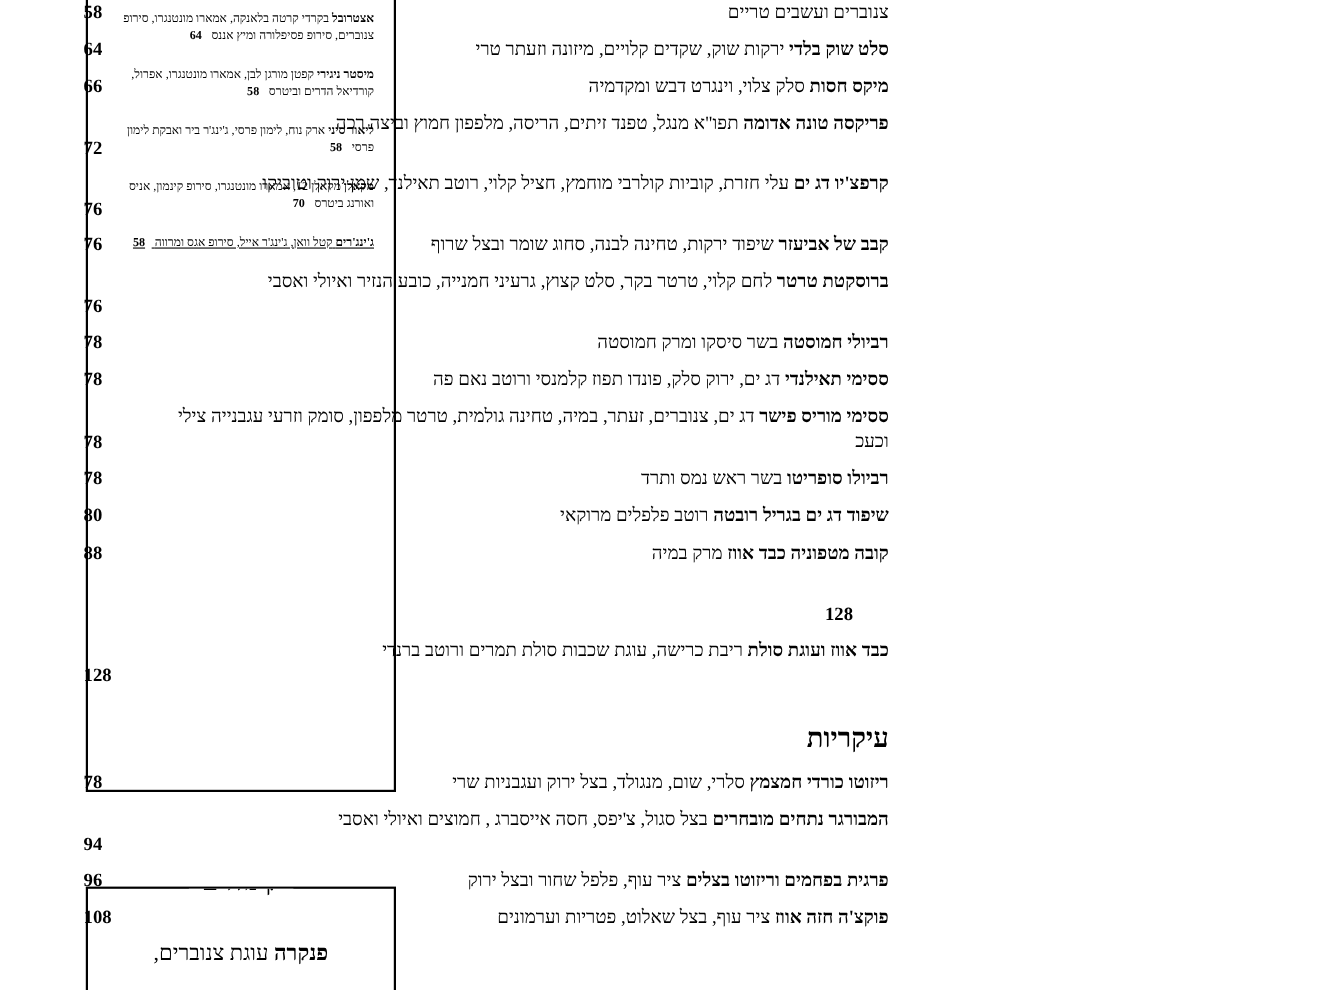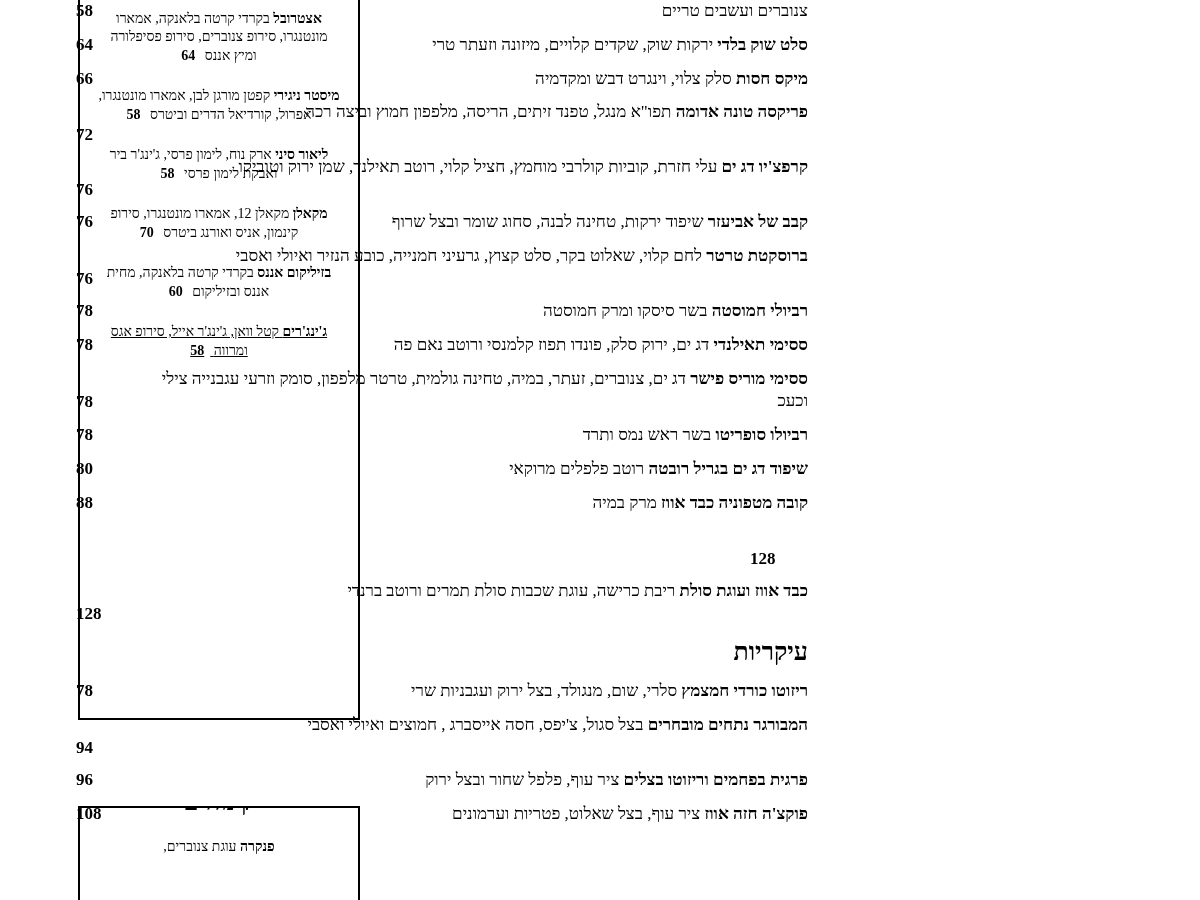--- a/index.html
+++ b/index.html
@@ -34,24 +34,24 @@
     border: 2px solid #000;
     box-sizing: border-box;
     width: 282px;
     height: 728px;
     padding: 16px 18px 10px 18px;
     margin-top: -8px;
     position: relative;
   }
 
   .cocktail-item {
-    text-align: center;
+    text-align: right;
     margin-bottom: 22px;
     line-height: 1.32;
-    font-size: 14px;
+    font-size: 11px;
   }
   .cocktail-item:last-child { margin-bottom: 0; text-decoration: underline; }
 
   .ci-name {
     font-weight: bold;
   }
   .ci-desc {
     font-weight: normal;
   }
   .ci-price {
@@ -77,23 +77,23 @@
     display: inline-block;
     padding: 0 12px;
     position: absolute;
     top: -20px;
     right: 50%;
     transform: translateX(50%);
     white-space: nowrap;
   }
   .dessert-item {
     text-align: center;
-    font-size: 14px;
+    font-size: 20px;
     line-height: 1.32;
-    margin-top: 16px;
+    margin-top: 32px;
   }
 
   
   .main-col {
     position: absolute;
     right: 392px;
     left: 76px;
     top: 0;
     width: 732px;
   }
@@ -126,21 +126,21 @@
     direction: ltr;
     padding-top: 1px;
   }
   
   .dish-row.two-line .dish-price { padding-top: 24px; }
 
   .section-head {
     font-size: 25px;
     font-weight: bold;
     text-align: right;
-    margin: 14px 0 14px 0;
+    margin: 34px 0 14px 0;
     padding-left: 26px;
   }
 </style>
 </head>
 <body>
 
 <div class="page">
 
   <div class="left-col">
     <div class="cocktail-box">
@@ -162,25 +162,20 @@
         <span class="ci-desc">ארק נוח, לימון פרסי, ג'ינג'ר ביר ואבקת לימון פרסי</span>
         <span class="ci-price">58</span>
       </div>
 
       <div class="cocktail-item">
         <span class="ci-name">מקאלן</span>
         <span class="ci-desc">מקאלן 12, אמארו מונטנגרו, סירופ קינמון, אניס ואורנג ביטרס</span>
         <span class="ci-price">70</span>
       </div>
 
-      <div class="cocktail-item">
-        <span class="ci-name">בזיליקום אננס</span>
-        <span class="ci-desc">בקרדי קרטה בלאנקה, מחית אננס ובזיליקום</span>
-        <span class="ci-price">60</span>
-      </div>
 
       <div class="cocktail-item">
         <span class="ci-name">ג'ינג'רים</span>
         <span class="ci-desc">קטל וואן, ג'ינג'ר אייל, סירופ אגס ומרווה</span>
         <span class="ci-price">58</span>
       </div>
 
     </div>
 
     <div class="desserts-box">
@@ -238,21 +233,21 @@
       <div class="dish-text">
         <span class="dish-name">קבב של אביעזר</span>
         <span class="dish-desc">שיפוד ירקות, טחינה לבנה, סחוג שומר ובצל שרוף</span>
       </div>
       <div class="dish-price">76</div>
     </div>
 
     <div class="dish-row two-line">
       <div class="dish-text">
         <span class="dish-name">ברוסקטת טרטר</span>
-        <span class="dish-desc">לחם קלוי, שאלוט בקר, סלט קצוץ, גרעיני חמנייה, כובע הנזיר ואיולי ואסבי</span>
+        <span class="dish-desc">לחם קלוי, טרטר בקר, סלט קצוץ, גרעיני חמנייה, כובע הנזיר ואיולי ואסבי</span>
       </div>
       <div class="dish-price">76</div>
     </div>
 
     <div class="dish-row">
       <div class="dish-text">
         <span class="dish-name">רביולי חמוסטה</span>
         <span class="dish-desc">בשר סיסקו ומרק חמוסטה</span>
       </div>
       <div class="dish-price">78</div>

